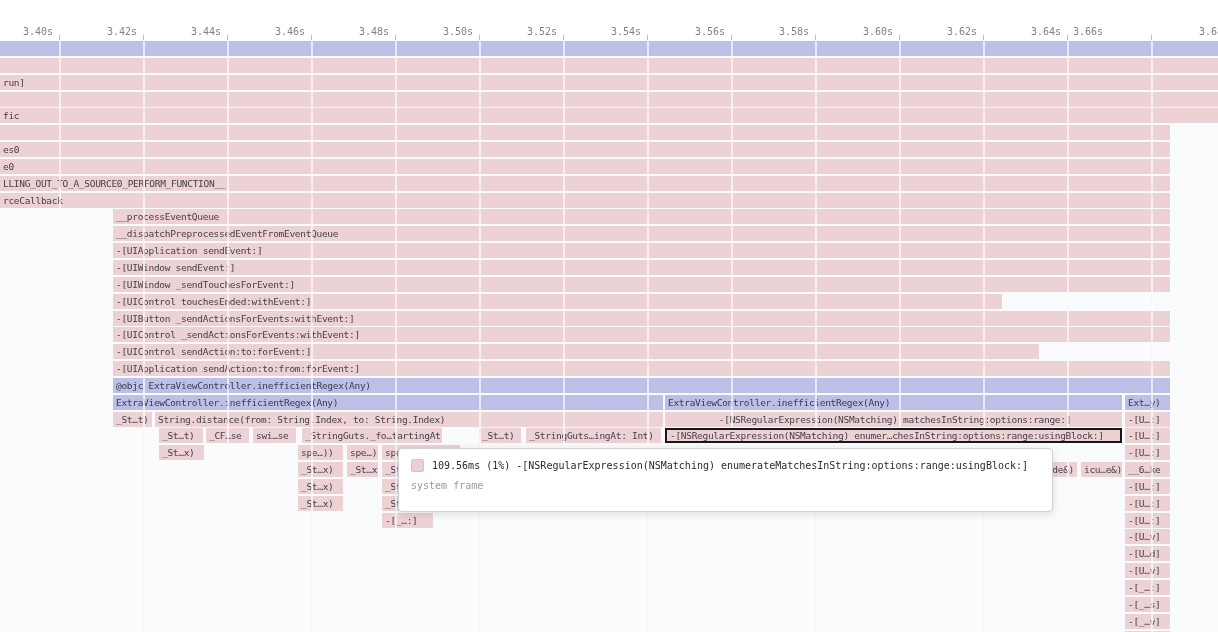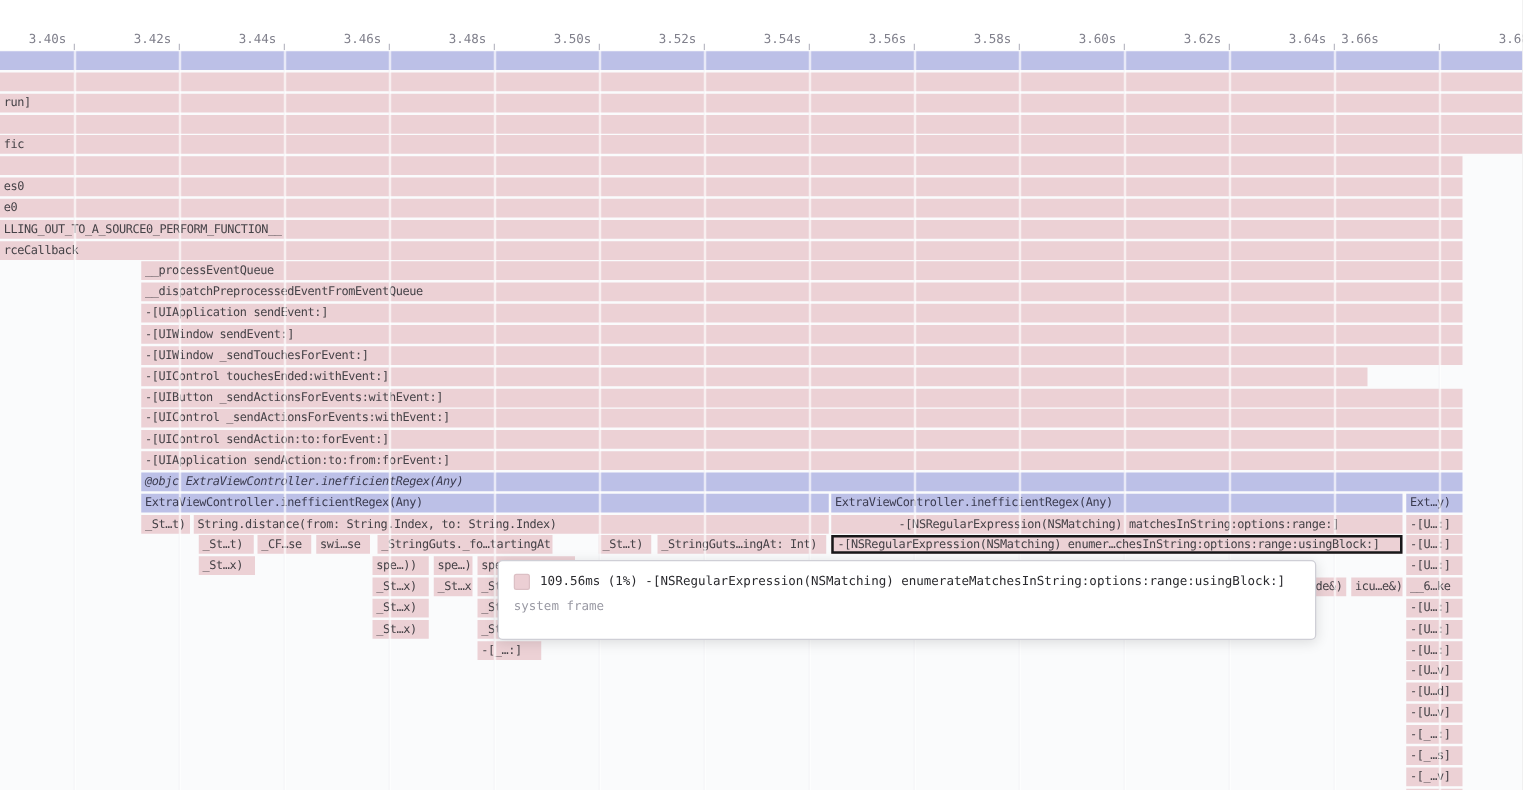--- a/index.html
+++ b/index.html
@@ -96,26 +96,26 @@
       <div class="bar pink" style="left: 0px; top: 125.2px; width: 1170px;"><span></span></div>
       <div class="bar pink" style="left: 0px; top: 142.1px; width: 1170px;"><span>es0</span></div>
       <div class="bar pink" style="left: 0px; top: 158.9px; width: 1170px;"><span>e0</span></div>
       <div class="bar pink" style="left: 0px; top: 175.7px; width: 1170px;"><span>LLING_OUT_TO_A_SOURCE0_PERFORM_FUNCTION__</span></div>
       <div class="bar pink" style="left: 0px; top: 192.6px; width: 1170px;"><span>rceCallback</span></div>
       <div class="bar pink" style="left: 113px; top: 209.4px; width: 1057px;"><span>__processEventQueue</span></div>
       <div class="bar pink" style="left: 113px; top: 226.3px; width: 1057px;"><span>__dispatchPreprocessedEventFromEventQueue</span></div>
       <div class="bar pink" style="left: 113px; top: 243.1px; width: 1057px;"><span>-[UIApplication sendEvent:]</span></div>
       <div class="bar pink" style="left: 113px; top: 260px; width: 1057px;"><span>-[UIWindow sendEvent:]</span></div>
       <div class="bar pink" style="left: 113px; top: 276.8px; width: 1057px;"><span>-[UIWindow _sendTouchesForEvent:]</span></div>
-      <div class="bar pink" style="left: 113px; top: 293.6px; width: 981px;"><span>-[UIControl touchesEnded:withEvent:]</span></div>
+      <div class="bar pink" style="left: 113px; top: 293.6px; width: 889px;"><span>-[UIControl touchesEnded:withEvent:]</span></div>
       <div class="bar pink" style="left: 113px; top: 310.5px; width: 1057px;"><span>-[UIButton _sendActionsForEvents:withEvent:]</span></div>
       <div class="bar pink" style="left: 113px; top: 327.3px; width: 1057px;"><span>-[UIControl _sendActionsForEvents:withEvent:]</span></div>
-      <div class="bar pink" style="left: 113px; top: 344.2px; width: 1057px;"><span>-[UIControl sendAction:to:forEvent:]</span></div>
+      <div class="bar pink" style="left: 113px; top: 344.2px; width: 926px;"><span>-[UIControl sendAction:to:forEvent:]</span></div>
       <div class="bar pink" style="left: 113px; top: 361px; width: 1057px;"><span>-[UIApplication sendAction:to:from:forEvent:]</span></div>
-      <div class="bar purple" style="left: 113px; top: 377.9px; width: 1057px; font-style: italic;"><span>@objc ExtraViewController.inefficientRegex(Any)</span></div>
+      <div class="bar purple" style="left: 113px; top: 377.9px; width: 1057px;"><span>@objc ExtraViewController.inefficientRegex(Any)</span></div>
       <div class="bar purple" style="left: 113px; top: 394.7px; width: 550px;"><span>ExtraViewController.inefficientRegex(Any)</span></div>
       <div class="bar purple" style="left: 665px; top: 394.7px; width: 457px;"><span>ExtraViewController.inefficientRegex(Any)</span></div>
       <div class="bar purple" style="left: 1125px; top: 394.7px; width: 45px;"><span>Ext…y)</span></div>
       <div class="bar pink" style="left: 113px; top: 411.5px; width: 39px;"><span>_St…t)</span></div>
       <div class="bar pink" style="left: 155px; top: 411.5px; width: 508px;"><span>String.distance(from: String.Index, to: String.Index)</span></div>
       <div class="bar pink" style="left: 665px; top: 411.5px; width: 457px; text-align: center;"><span>-[NSRegularExpression(NSMatching) matchesInString:options:range:]</span></div>
       <div class="bar pink" style="left: 1125px; top: 411.5px; width: 45px;"><span>-[U…:]</span></div>
       <div class="bar pink" style="left: 159px; top: 428.4px; width: 44px;"><span>_St…t)</span></div>
       <div class="bar pink" style="left: 206px; top: 428.4px; width: 43px;"><span>_CF…se</span></div>
       <div class="bar pink" style="left: 253px; top: 428.4px; width: 43px;"><span>swi…se</span></div>

